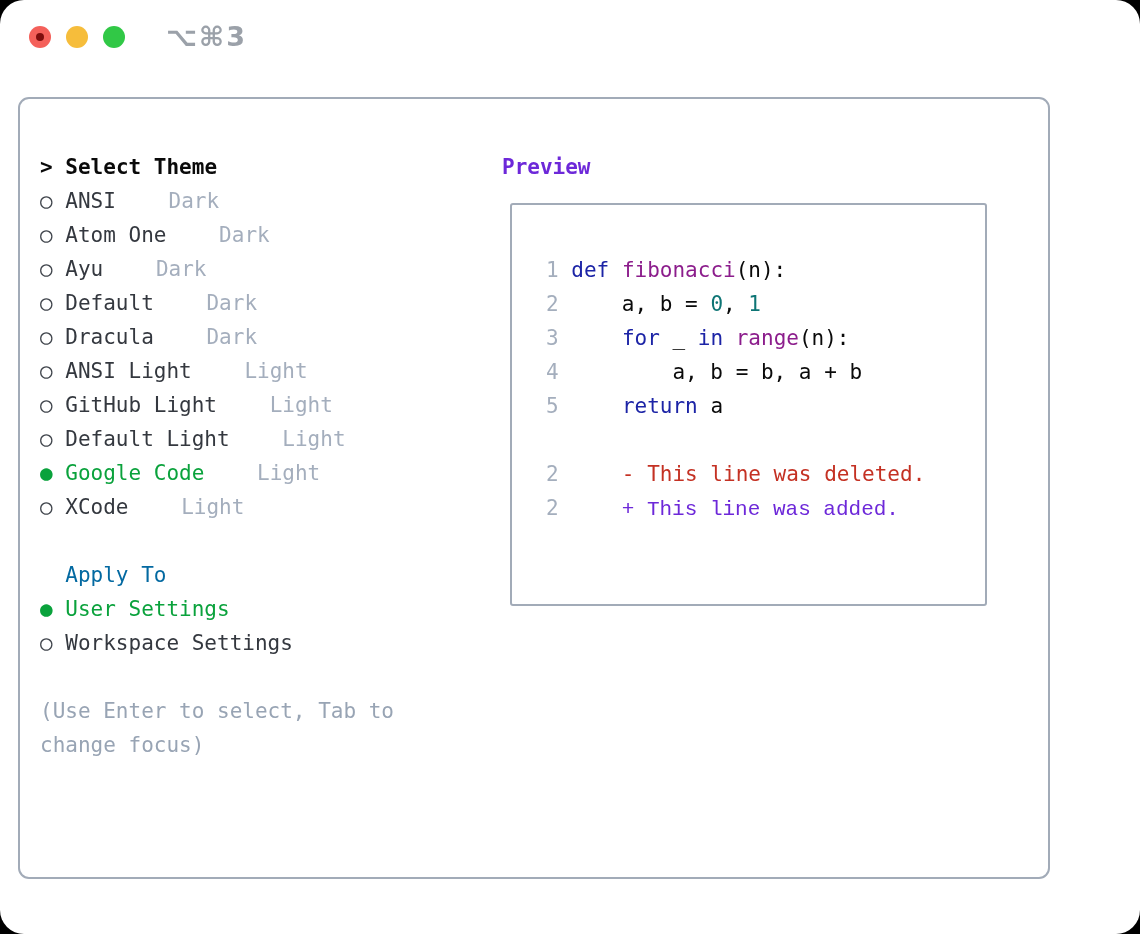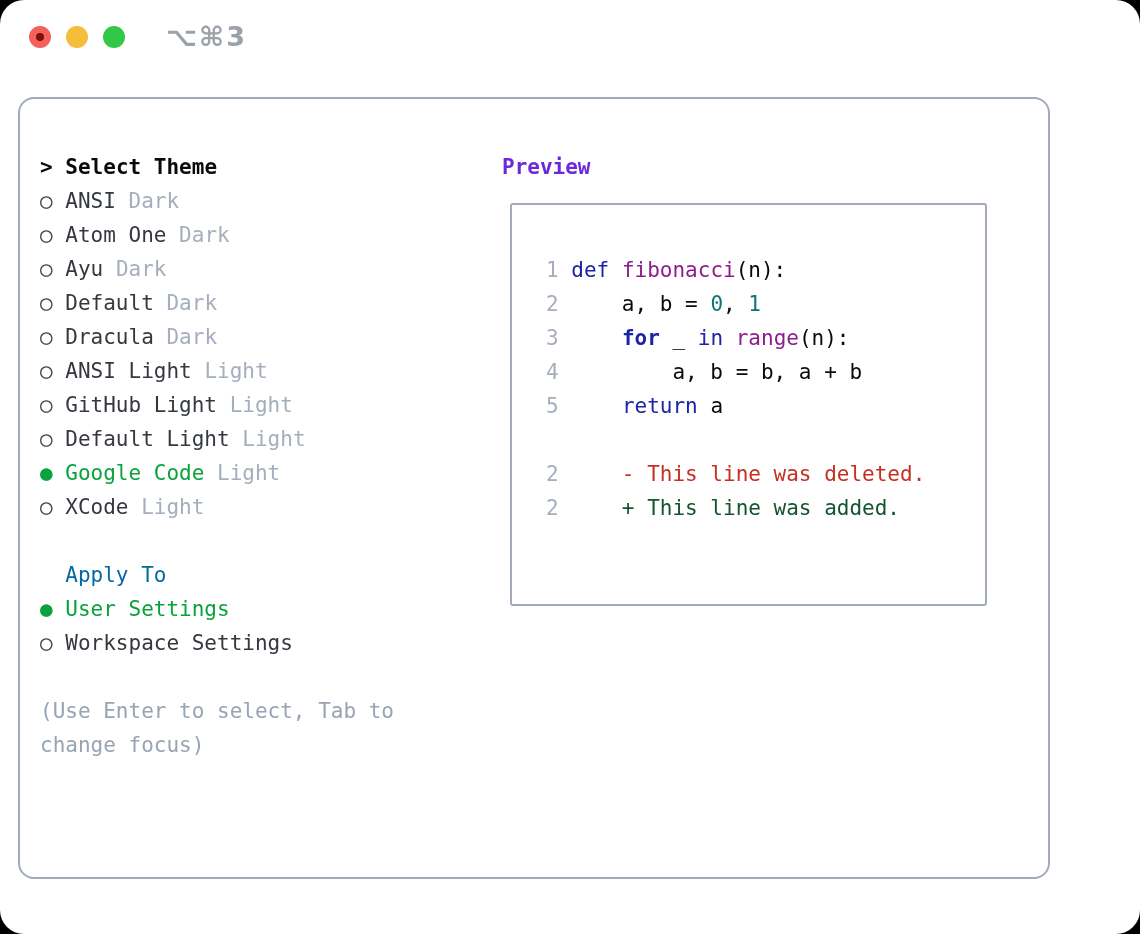--- a/index.html
+++ b/index.html
@@ -11,32 +11,32 @@
   .traffic{position:absolute;top:26px;width:22px;height:22px;border-radius:50%;}
   .t-close{left:29px;background:#f4605a;}
   .t-close .dot{position:absolute;left:7px;top:7px;width:8px;height:8px;border-radius:50%;background:#7e0d0d;}
   .t-min{left:66px;background:#f6bd3b;}
   .t-zoom{left:103px;background:#31c846;}
   .titlebar-text{position:absolute;left:166px;top:21px;font-family:"DejaVu Sans",sans-serif;
        font-size:27px;font-weight:bold;color:#9ba1a9;letter-spacing:2px;}
 
   
   .panel{position:absolute;left:18px;top:97px;width:1032px;height:782px;box-sizing:border-box;
-       background:#fff;border:2px solid #a2abb8;border-radius:16px;}
+       background:#fff;border:2px solid #a2abb8;border-radius:11px;}
 
   .row{height:34px;line-height:34px;font-size:21px;white-space:pre;color:#34383f;}
   .spacer{height:34px;}
 
   #left-col{position:absolute;left:20px;top:51px;width:440px;}
   .list-header{font-weight:bold;color:#0a0a0a;}
   .marker{color:#41464d;}
   .marker.sel{color:#0aa23c;}
   .tname{color:#34383f;}
   .tname.sel{color:#0aa23c;}
-  .tvariant{color:#a4aebd;}
+  .tvariant{color:#a4aebd;margin-left:40px;}
   .apply-header{padding-left:2ch;color:#0369a1;}
   .help{color:#98a4b4;}
 
   #preview-title{position:absolute;left:482px;top:51px;height:34px;line-height:34px;
        font-size:21px;font-weight:bold;color:#6d28d9;}
   #preview-box{position:absolute;left:490px;top:104px;width:477px;height:403px;box-sizing:border-box;
        border:2px solid #a2abb8;border-radius:3px;background:#fff;padding:48px 0 0 34px;overflow:hidden;}
   .cl{height:34px;line-height:34px;font-size:21px;white-space:pre;}
   .ln{color:#a4aebd;}
 </style>
@@ -77,23 +77,23 @@
       <div class="spacer"></div>
       <div class="row help">(Use Enter to select, Tab to</div>
       <div class="row help">change focus)</div>
     </div>
 
     <div id="preview-title">Preview</div>
     <div id="preview-box">
       <div id="code-block">
           <div class="cl"><span class="ln">1 </span><span style="color: rgb(28, 36, 166);">def</span><span style="color: rgb(10, 10, 10);"> </span><span style="color: rgb(140, 29, 140);">fibonacci</span><span style="color: rgb(10, 10, 10);">(n):</span></div>
           <div class="cl"><span class="ln">2 </span><span style="color: rgb(10, 10, 10);">    a, b = </span><span style="color: rgb(14, 117, 117);">0</span><span style="color: rgb(10, 10, 10);">, </span><span style="color: rgb(14, 117, 117);">1</span></div>
-          <div class="cl"><span class="ln">3 </span><span style="color: rgb(10, 10, 10);">    </span><span style="color: rgb(28, 36, 166); font-weight: bold;">for</span><span style="color: rgb(10, 10, 10);"> _ </span><span style="color: rgb(28, 36, 166);">in</span><span style="color: rgb(10, 10, 10);"> </span><span style="color: rgb(140, 29, 140);">range</span><span style="color: rgb(10, 10, 10);">(n):</span></div>
+          <div class="cl"><span class="ln">3 </span><span style="color: rgb(10, 10, 10);">    </span><span style="color: rgb(28, 36, 166);">for</span><span style="color: rgb(10, 10, 10);"> _ </span><span style="color: rgb(28, 36, 166);">in</span><span style="color: rgb(10, 10, 10);"> </span><span style="color: rgb(140, 29, 140);">range</span><span style="color: rgb(10, 10, 10);">(n):</span></div>
           <div class="cl"><span class="ln">4 </span><span style="color: rgb(10, 10, 10);">        a, b = b, a + b</span></div>
           <div class="cl"><span class="ln">5 </span><span style="color: rgb(10, 10, 10);">    </span><span style="color: rgb(28, 36, 166);">return</span><span style="color: rgb(10, 10, 10);"> a</span></div>
           <div class="cl"></div>
           <div class="cl"><span class="ln">2 </span><span style="color: rgb(196, 49, 35);">    - This line was deleted.</span></div>
-          <div class="cl"><span class="ln">2 </span><span style="color: #14532d;">    + This line was added.</span></div>
+          <div class="cl"><span class="ln">2 </span><span style="color: #6d28d9; font-family: Liberation Mono, monospace;">    + This line was added.</span></div>
         </div>
     </div>
 
   </div>
 </div>
 
 </body></html>

